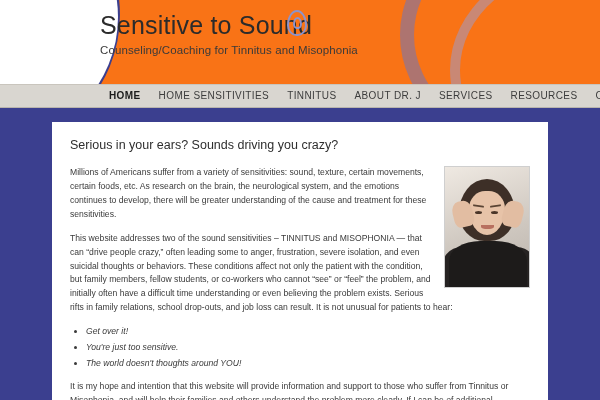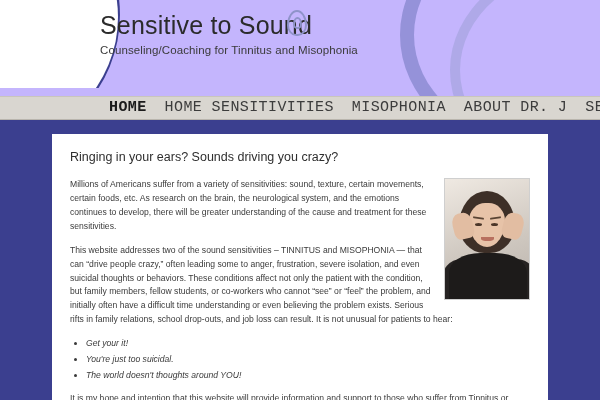--- a/index.html
+++ b/index.html
@@ -19,22 +19,22 @@
     position: relative;
     width: 600px;
     height: 400px;
     background: #3b3f8f;
     overflow: hidden;
   }
 
   
   .header {
     position: relative;
-    height: 96px;
-    background: #c4b5fd;
+    height: 84px;
+    background: #f97316;
     overflow: hidden;
   }
   .header-swoosh {
     position: absolute;
     left: 0;
     top: 0;
     width: 120px;
     height: 88px;
     overflow: hidden;
   }
@@ -122,28 +122,27 @@
   .nav {
     height: 24px;
     background: #d9d6d0;
     border-top: 1px solid #c9c5bd;
     border-bottom: 1px solid #b9b5ad;
     display: flex;
     align-items: center;
     padding-left: 100px;
   }
   .nav-item {
-    font-size: 15px;
+    font-size: 10px;
     color: #3c3c3c;
     letter-spacing: 0.4px;
     padding: 0 9px;
     line-height: 22px;
     cursor: pointer;
     white-space: nowrap;
-    font-family: Liberation Mono, monospace;
   }
   .nav-item.active {
     color: #1b1b1b;
     font-weight: bold;
   }
 
   
   .content-wrap {
     padding: 14px 52px 0 52px;
   }
@@ -281,31 +280,31 @@
 
     <div class="ear-icon">
       <div class="e-outer"></div>
       <div class="e-inner"></div>
     </div>
   </div>
 
   <div class="nav">
     <div class="nav-item active">HOME</div>
     <div class="nav-item">HOME SENSITIVITIES</div>
-    <div class="nav-item">MISOPHONIA</div>
+    <div class="nav-item">TINNITUS</div>
     <div class="nav-item">ABOUT DR. J</div>
     <div class="nav-item">SERVICES</div>
     <div class="nav-item">RESOURCES</div>
     <div class="nav-item">CONTACT</div>
 
   </div>
 
   <div class="content-wrap">
     <div class="card">
-      <h1 class="card-title">Ringing in your ears? Sounds driving you crazy?</h1>
+      <h1 class="card-title">Serious in your ears? Sounds driving you crazy?</h1>
 
       <div class="card-body clearfix">
         <div class="photo">
           <div class="bg"></div>
           <div class="hair"></div>
           <div class="face"></div>
           <div class="brow l"></div>
           <div class="brow r"></div>
           <div class="eye l"></div>
           <div class="eye r"></div>
@@ -314,22 +313,22 @@
           <div class="hand-r"></div>
           <div class="shoulder-l"></div>
           <div class="shoulder-r"></div>
           <div class="body"></div>
         </div>
 
         <p>Millions of Americans suffer from a variety of sensitivities: sound, texture, certain movements, certain foods, etc. As research on the brain, the neurological system, and the emotions continues to develop, there will be greater understanding of the cause and treatment for these sensitivities.</p>
         <p>This website addresses two of the sound sensitivities – TINNITUS and MISOPHONIA — that can “drive people crazy,” often leading some to anger, frustration, severe isolation, and even suicidal thoughts or behaviors. These conditions affect not only the patient with the condition, but family members, fellow students, or co-workers who cannot “see” or “feel” the problem, and initially often have a difficult time understanding or even believing the problem exists. Serious rifts in family relations, school drop-outs, and job loss can result. It is not unusual for patients to hear:</p>
 
         <ul>
-          <li>Get your it!</li>
-          <li>You're just too suicidal.</li>
+          <li>Get over it!</li>
+          <li>You're just too sensitive.</li>
           <li>The world doesn't thoughts around YOU!</li>
         </ul>
 
         <p>It is my hope and intention that this website will provide information and support to those who suffer from Tinnitus or Misophonia, and will help their families and others understand the problem more clearly. If I can be of additional assistance for individual counseling or group presentations, please contact me.</p>
       </div>
     </div>
   </div>
 
 </div>
 

